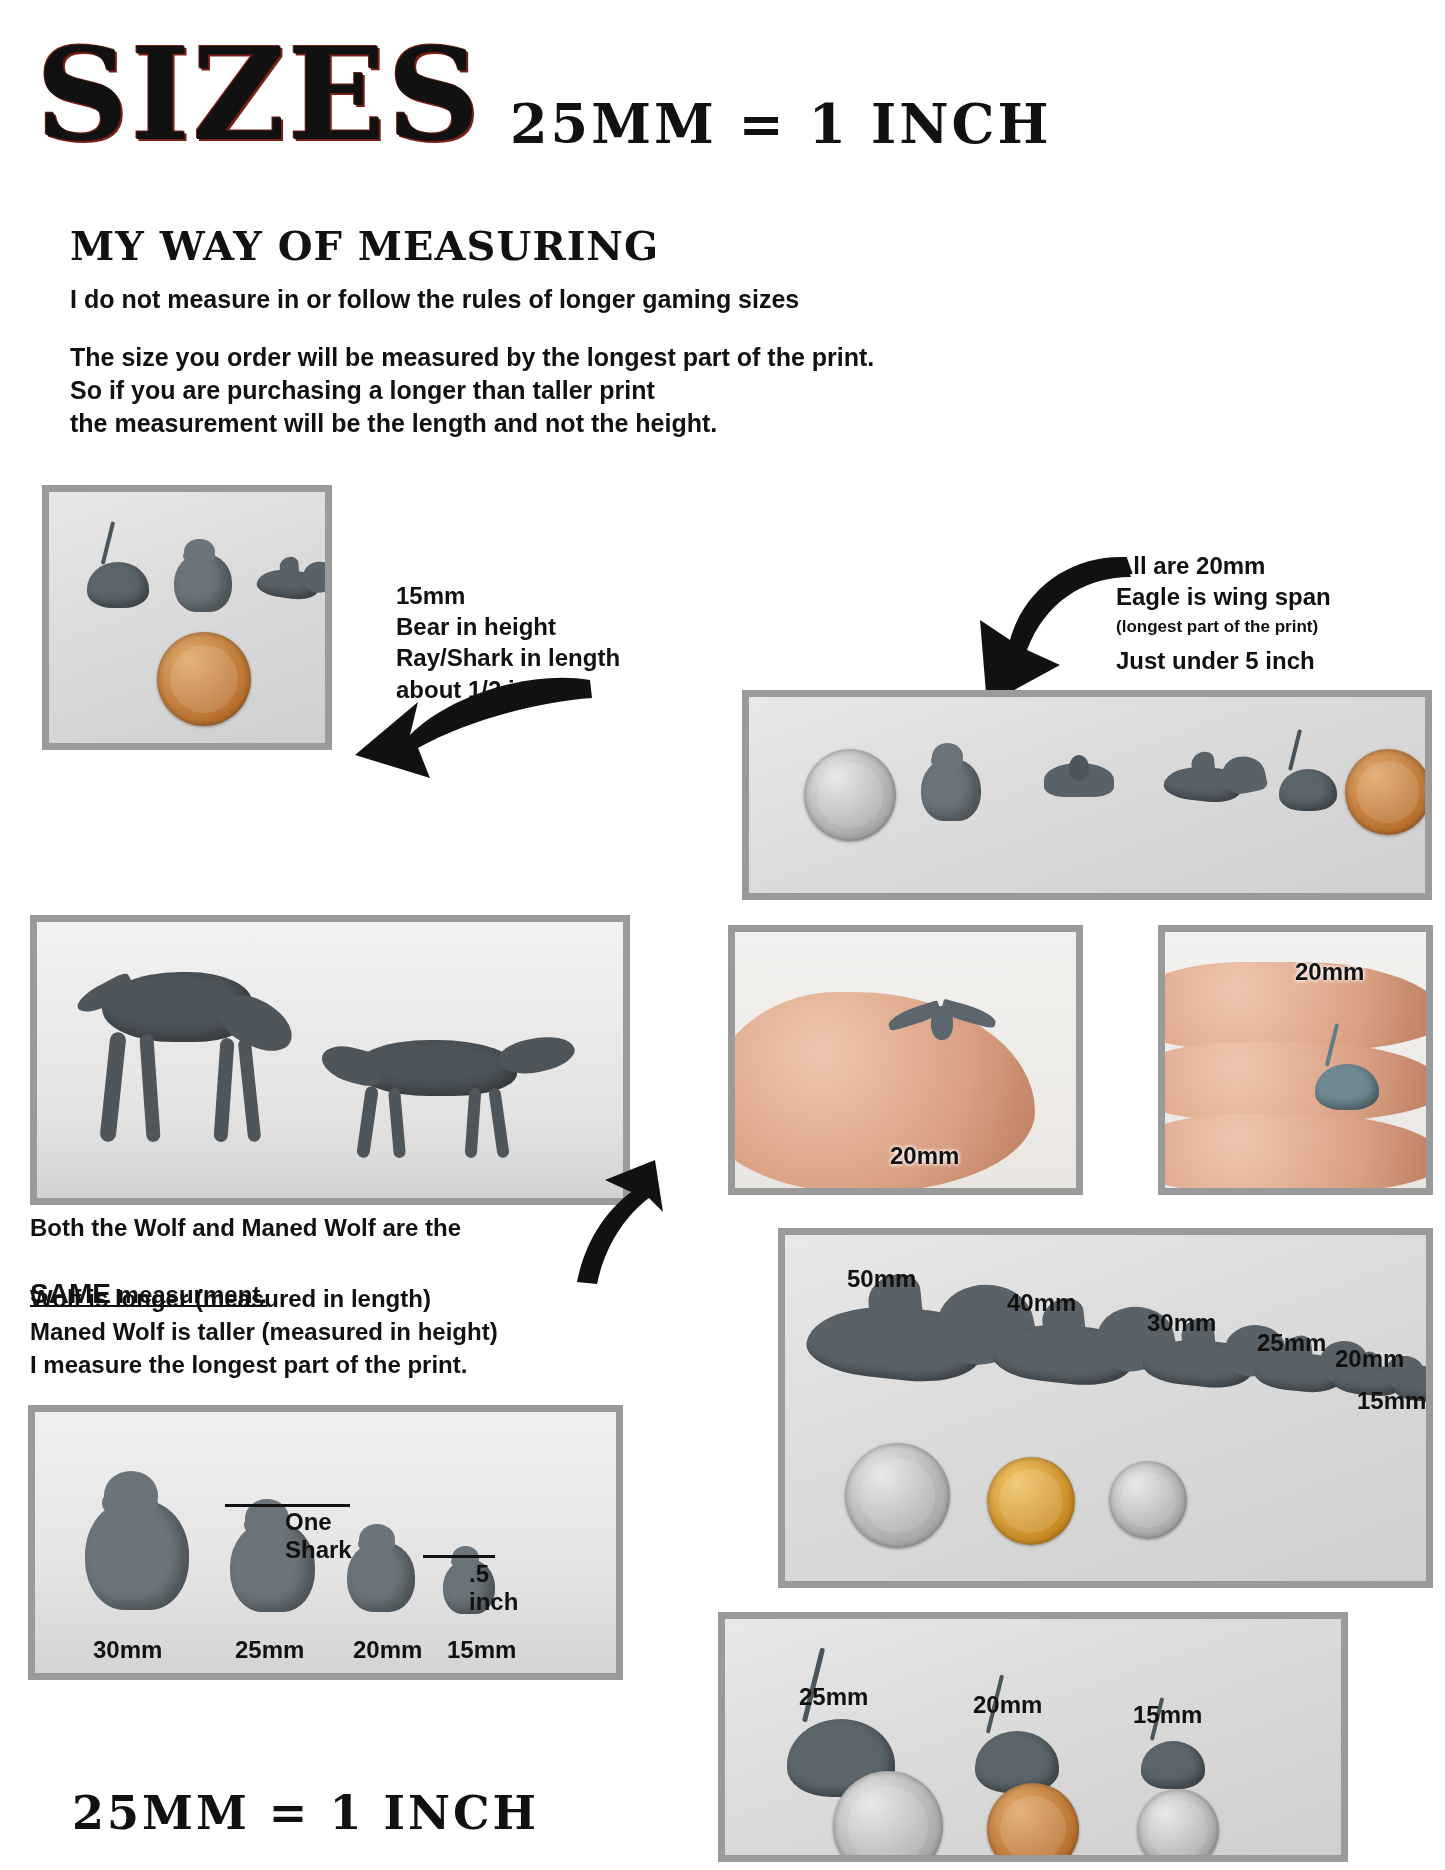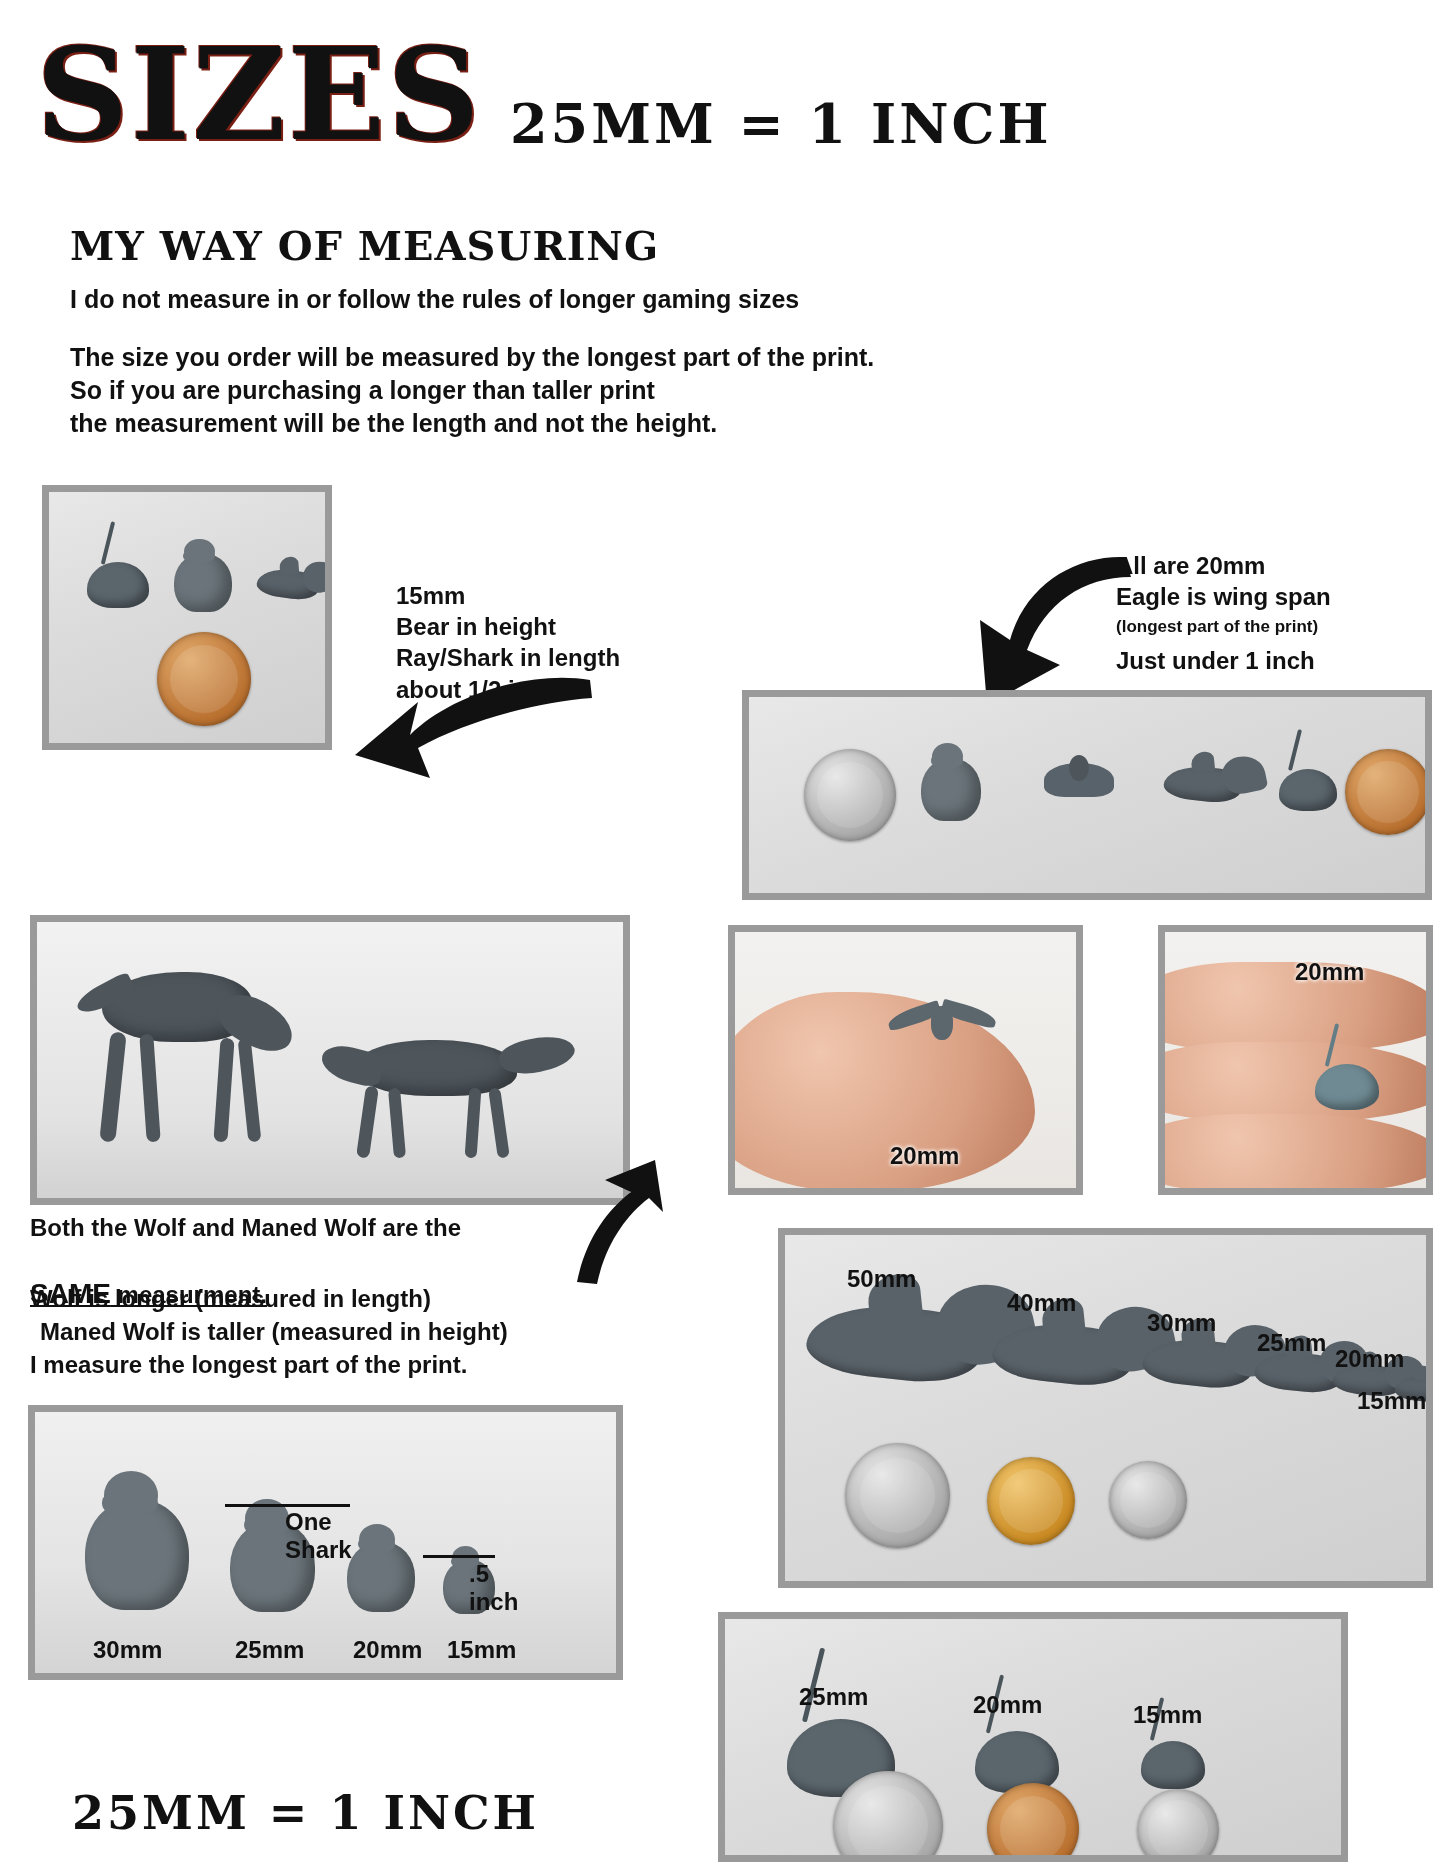--- a/index.html
+++ b/index.html
@@ -248,21 +248,21 @@
 Ray/Shark in length
 about 1/2 inch</div>
 
 <svg class="arrow" style="left:300px; top:650px;" width="300" height="150" viewBox="0 0 300 150">
   <path d="M290 30 C 230 20, 150 45, 110 85 L 118 52 L 55 105 L 130 128 L 118 98 C 165 72, 235 52, 292 48 Z" fill="#111"></path>
 </svg>
 
 <div class="label" style="left:1116px; top:550px;">All are 20mm
 Eagle is wing span</div>
 <div class="label small" style="left:1116px; top:616px;">(longest part of the print)</div>
-<div class="label" style="left:1116px; top:645px;">Just under 1 inch</div>
+<div class="label" style="left:1116px; top:645px;">Just under 5 inch</div>
 
 <svg class="arrow" style="left:955px; top:545px;" width="190" height="200" viewBox="0 0 190 200">
   <path d="M170 12 C 120 10, 70 40, 55 95 L 25 75 L 32 160 L 105 120 L 72 105 C 90 58, 128 32, 176 32 Z" fill="#111"></path>
 </svg>
 
 <div class="photo" style="left:742px; top:690px; width:690px; height:210px;">
   <div class="bg"></div>
 
   <div class="coin silver" style="left:55px; top:52px; width:92px; height:92px;">
     <div class="face"></div>
@@ -318,21 +318,21 @@
 
 <svg class="arrow" style="left:545px; top:1150px;" width="130" height="140" viewBox="0 0 130 140">
   <path d="M110 10 L 60 30 L 86 42 C 60 62, 40 92, 32 132 L 52 134 C 60 96, 80 66, 104 48 L 118 62 Z" fill="#111"></path>
 </svg>
 
 <div class="label" style="left:30px; top:1212px;">Both the Wolf and Maned Wolf are the</div>
 <div class="label" style="left:30px; top:1245px;text-decoration:underline;">
   <span style="font-size:28px;">SAME</span><span> measurment.</span>
 </div>
 <div class="label" style="left:30px; top:1283px;">Wolf is longer (measured in length)</div>
-<div class="label" style="left:30px; top:1316px;margin-left:10px;">Maned Wolf is taller (measured in height)</div>
+<div class="label" style="left:30px; top:1316px;">Maned Wolf is taller (measured in height)</div>
 <div class="label" style="left:30px; top:1349px;">I measure the longest part of the print.</div>
 
 <div class="photo" style="left:728px; top:925px; width:355px; height:270px;">
   <div class="finger-bg"></div>
   <div class="finger" style="left:-30px; top:60px; width:330px; height:200px; border-radius:40% 55% 50% 45% / 60% 60% 40% 40%;"></div>
   <div style="position:absolute; left:152px; top:58px; width:110px; height:60px;">
     <div style="position:absolute; left:0; top:18px; width:54px; height:16px; background:#5c666d; border-radius:60% 10% 40% 20%; transform:rotate(-18deg);"></div>
     <div style="position:absolute; right:0; top:16px; width:56px; height:16px; background:#5c666d; border-radius:10% 60% 20% 40%; transform:rotate(16deg);"></div>
     <div style="position:absolute; left:44px; top:16px; width:22px; height:34px; background:#5c666d; border-radius:45%;"></div>
   </div>

